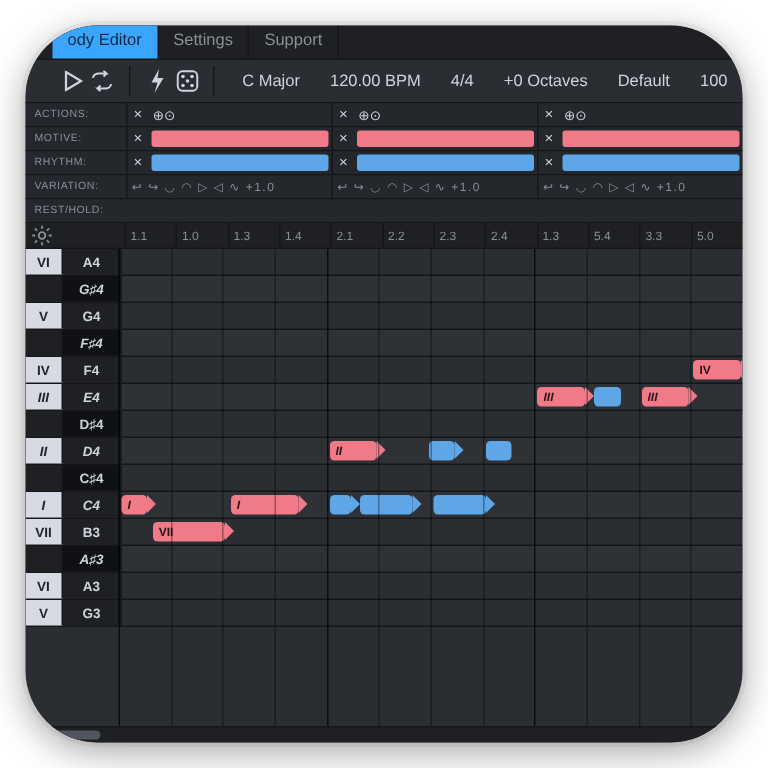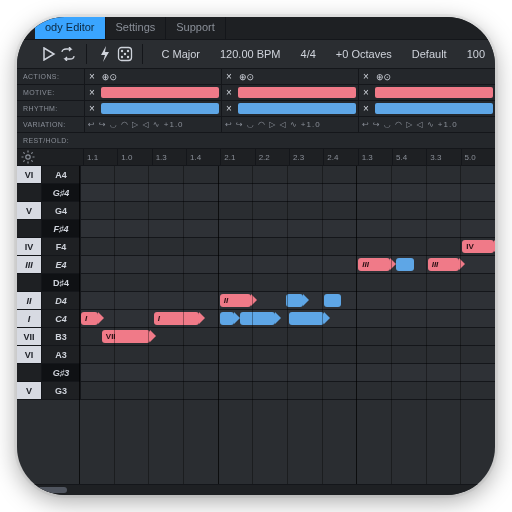--- a/index.html
+++ b/index.html
@@ -260,46 +260,51 @@
           </div>
           <div class="prow stripe">
             <div class="pcellA on">II</div>
             <div class="pcellB">D4</div>
             <div class="lane">
               <div class="note red tag" style="left: 138.667px; width: 31.2px;">II</div>
               <div class="note blue tag" style="left: 204.533px; width: 17.3333px;"></div>
               <div class="note blue" style="left: 242.667px; width: 17.3333px;"></div>
             </div>
           </div>
+          <div class="prow">
+            <div class="pcellA"></div>
+            <div class="pcellB black">C♯4</div>
+            <div class="lane"></div>
+          </div>
           <div class="prow stripe">
             <div class="pcellA on">I</div>
             <div class="pcellB">C4</div>
             <div class="lane">
               <div class="note red tag" style="left: 0px; width: 17.3333px;">I</div>
               <div class="note red tag" style="left: 72.8px; width: 45.0667px;">I</div>
               <div class="note blue tag" style="left: 138.667px; width: 13.8667px;"></div>
               <div class="note blue tag" style="left: 159.467px; width: 34.6667px;"></div>
               <div class="note blue tag" style="left: 208px; width: 34.6667px;"></div>
             </div>
           </div>
           <div class="prow">
             <div class="pcellA on">VII</div>
             <div class="pcellB">B3</div>
             <div class="lane">
               <div class="note red tag" style="left: 20.8px; width: 48.5333px;">VII</div>
             </div>
           </div>
+          <div class="prow stripe">
+            <div class="pcellA"></div>
+            <div class="pcellB black">A♯3</div>
+            <div class="lane"></div>
+          </div>
           <div class="prow">
             <div class="pcellA on">VI</div>
             <div class="pcellB">A3</div>
-            <div class="lane"></div>
-          </div>
-          <div class="prow stripe">
-            <div class="pcellA"></div>
-            <div class="pcellB black">G♯3</div>
             <div class="lane"></div>
           </div>
           <div class="prow">
             <div class="pcellA on">V</div>
             <div class="pcellB">G3</div>
             <div class="lane"></div>
           </div>
         </div>
   <div class="vlines" id="vlines">
           <div class="vl bar"></div>

